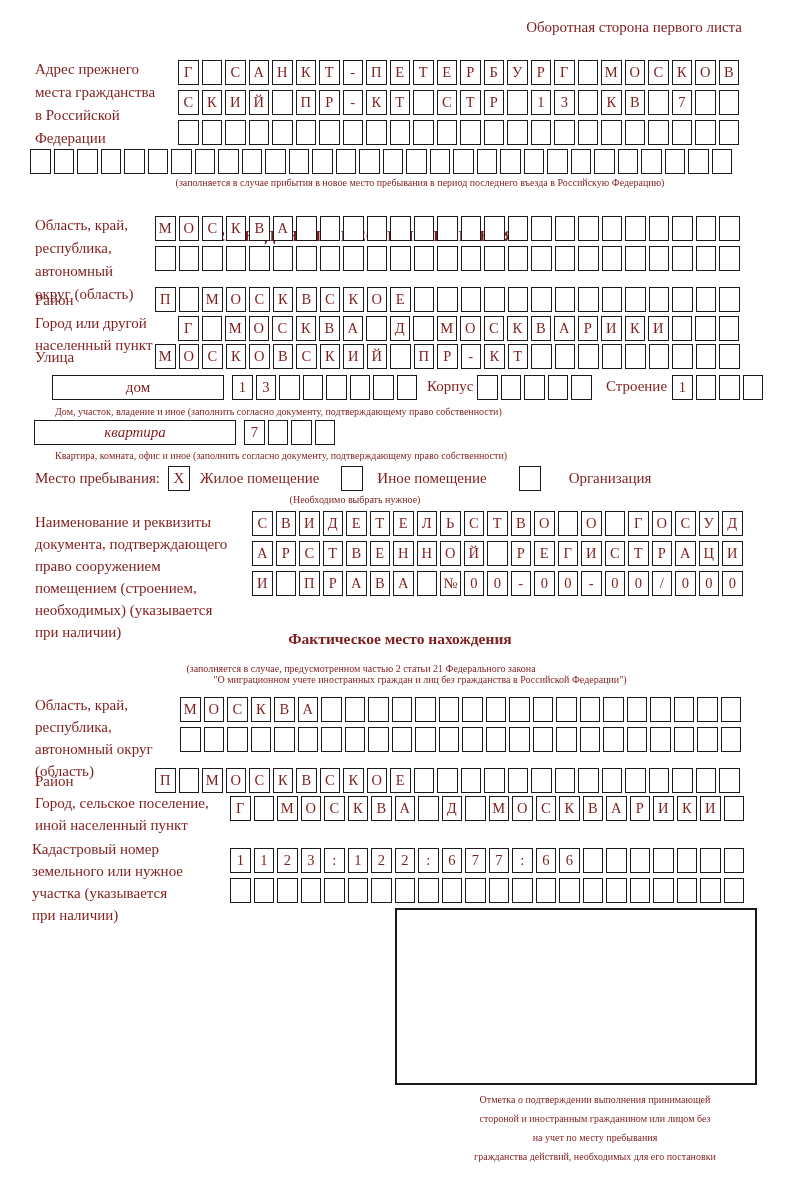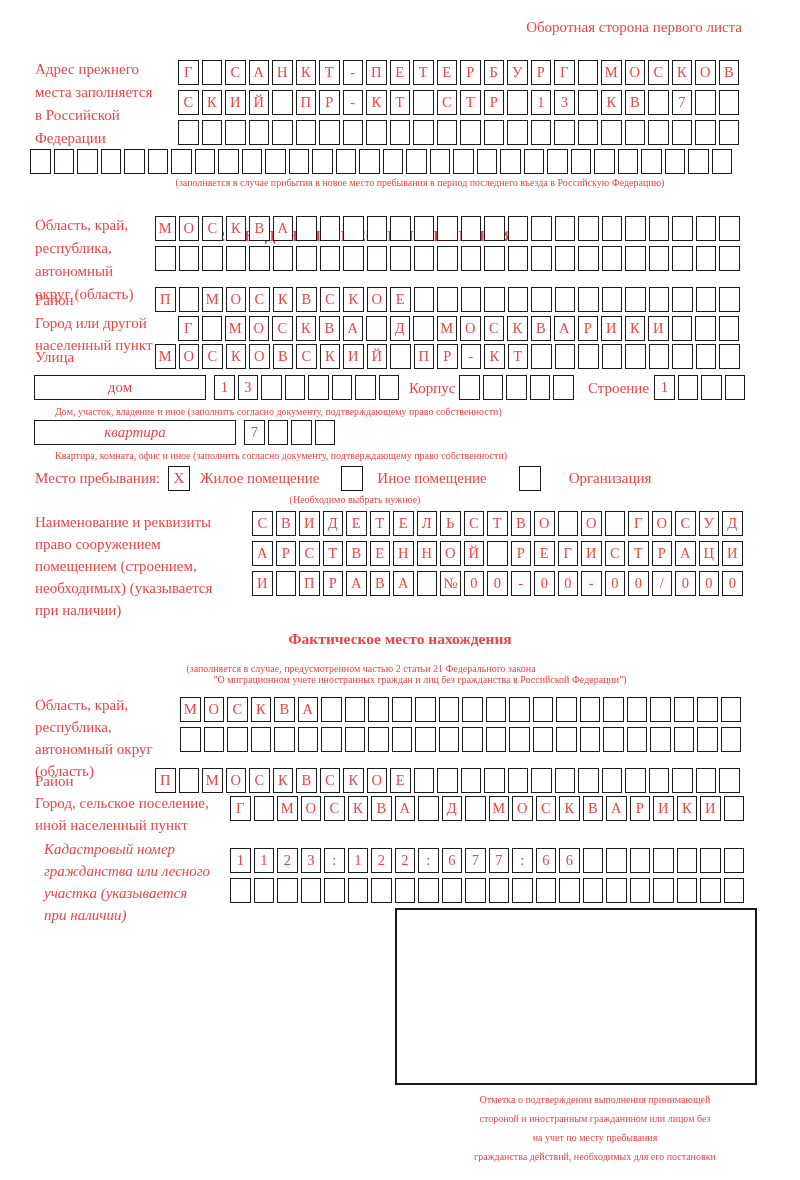--- a/index.html
+++ b/index.html
@@ -1,18 +1,18 @@
 <!DOCTYPE html>
 <html><head>
 <meta charset="utf-8">
 <style>
   html,body { margin:0; padding:0; background:#fff; }
   .page {
     position:relative; width:800px; height:1180px; background:#fff;
-    font-family:"Liberation Serif","DejaVu Serif",serif; color:#ef4444;
+    font-family:"Liberation Serif","DejaVu Serif",serif; color:#7f1d1d;
     overflow:hidden;
   }
   .abs { position:absolute; }
   .lbl { font-size:15px; line-height:23px; }
   .lbl-tight { font-size:15px; line-height:22px; }
   .cellrow { position:absolute; display:flex; gap:3px; }
   .cell {
     width:18.5px; height:23px; border:1.5px solid #1a1a1a;
     display:flex; align-items:center; justify-content:center;
     font-size:14.5px; flex:0 0 auto; background:#fff;
@@ -32,21 +32,21 @@
 </style>
 </head>
 <body>
 
 <div class="page">
 
   <div class="abs lbl" style="top:16px; left:0; width:742px; text-align:right;">Оборотная сторона первого листа</div>
 
   <div class="abs lbl" style="top:58px; left:35px; width:145px;">
       <div>Адрес прежнего</div>
-      <div>места заполняется</div>
+      <div>места гражданства</div>
       <div>в Российской</div>
       <div>Федерации</div>
     </div>
   <div class="cellrow" style="top:60px; left:178px;">
       <span class="cell">Г</span>
       <span class="cell"></span>
       <span class="cell">С</span>
       <span class="cell">А</span>
       <span class="cell">Н</span>
       <span class="cell">К</span>
@@ -300,21 +300,21 @@
       <span class="cell"></span>
       <span class="cell"></span>
       <span class="cell"></span>
       <span class="cell"></span>
       <span class="cell"></span>
       <span class="cell"></span>
       <span class="cell"></span>
       <span class="cell"></span>
     </div>
 
-  <div class="abs" style="top:375px; left:34px; display:flex; align-items:flex-end;">
+  <div class="abs" style="top:375px; left:52px; display:flex; align-items:flex-start;">
     <div class="widebox" style="width:170px;">дом</div>
     <div style="display:flex; gap:3px; margin-left:8px;">
         <span class="cell">1</span>
         <span class="cell">3</span>
         <span class="cell"></span>
         <span class="cell"></span>
         <span class="cell"></span>
         <span class="cell"></span>
         <span class="cell"></span>
         <span class="cell"></span>
@@ -354,20 +354,21 @@
     <div class="checkbox" style="margin-left:8px;">X</div>
     <div class="lbl" style="margin-left:10px;">Жилое помещение</div>
     <div class="checkbox" style="margin-left:22px;"></div>
     <div class="lbl" style="margin-left:14px;">Иное помещение</div>
     <div class="checkbox" style="margin-left:32px;"></div>
     <div class="lbl" style="margin-left:28px;">Организация</div>
   </div>
 
   <div class="abs lbl-tight" style="top:511px; left:35px; width:215px;">
       <div>Наименование и реквизиты</div>
+      <div>документа, подтверждающего</div>
       <div>право сооружением</div>
       <div>помещением (строением,</div>
       <div>необходимых) (указывается</div>
       <div>при наличии)</div>
     </div>
   <div class="cellrow" style="top:511px; left:252px;">
       <span class="cell">С</span>
       <span class="cell">В</span>
       <span class="cell">И</span>
       <span class="cell">Д</span>
@@ -550,23 +551,23 @@
       <span class="cell">К</span>
       <span class="cell">В</span>
       <span class="cell">А</span>
       <span class="cell">Р</span>
       <span class="cell">И</span>
       <span class="cell">К</span>
       <span class="cell">И</span>
       <span class="cell"></span>
     </div>
 
-  <div class="abs lbl-tight" style="top:838px; left:44px; width:195px;font-style:italic;">
+  <div class="abs lbl-tight" style="top:838px; left:32px; width:195px;">
       <div>Кадастровый номер</div>
-      <div>гражданства или лесного</div>
+      <div>земельного или нужное</div>
       <div>участка (указывается</div>
       <div>при наличии)</div>
     </div>
   <div class="cellrow" style="top:848px; left:230px;">
       <span class="cell">1</span>
       <span class="cell">1</span>
       <span class="cell">2</span>
       <span class="cell">3</span>
       <span class="cell">:</span>
       <span class="cell">1</span>

